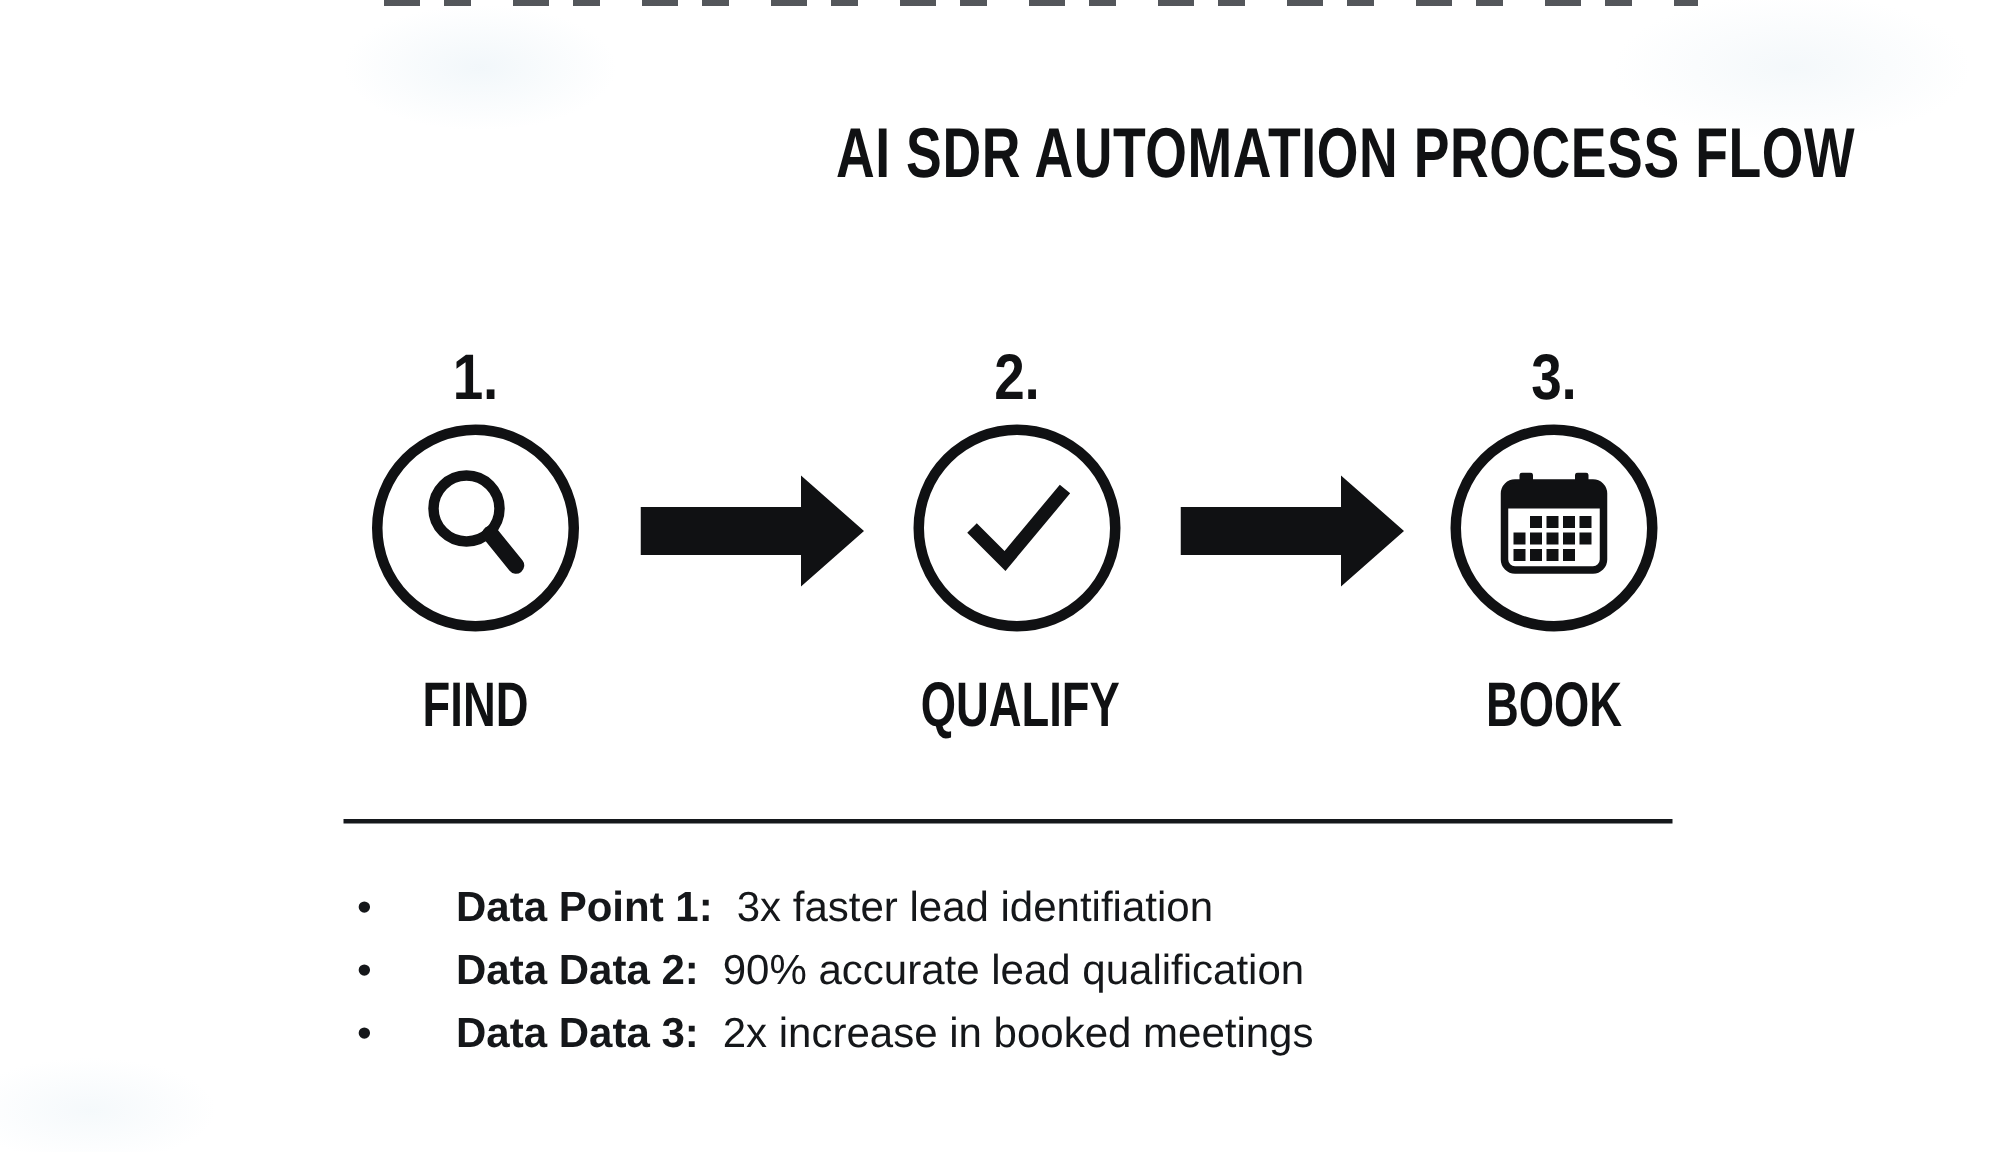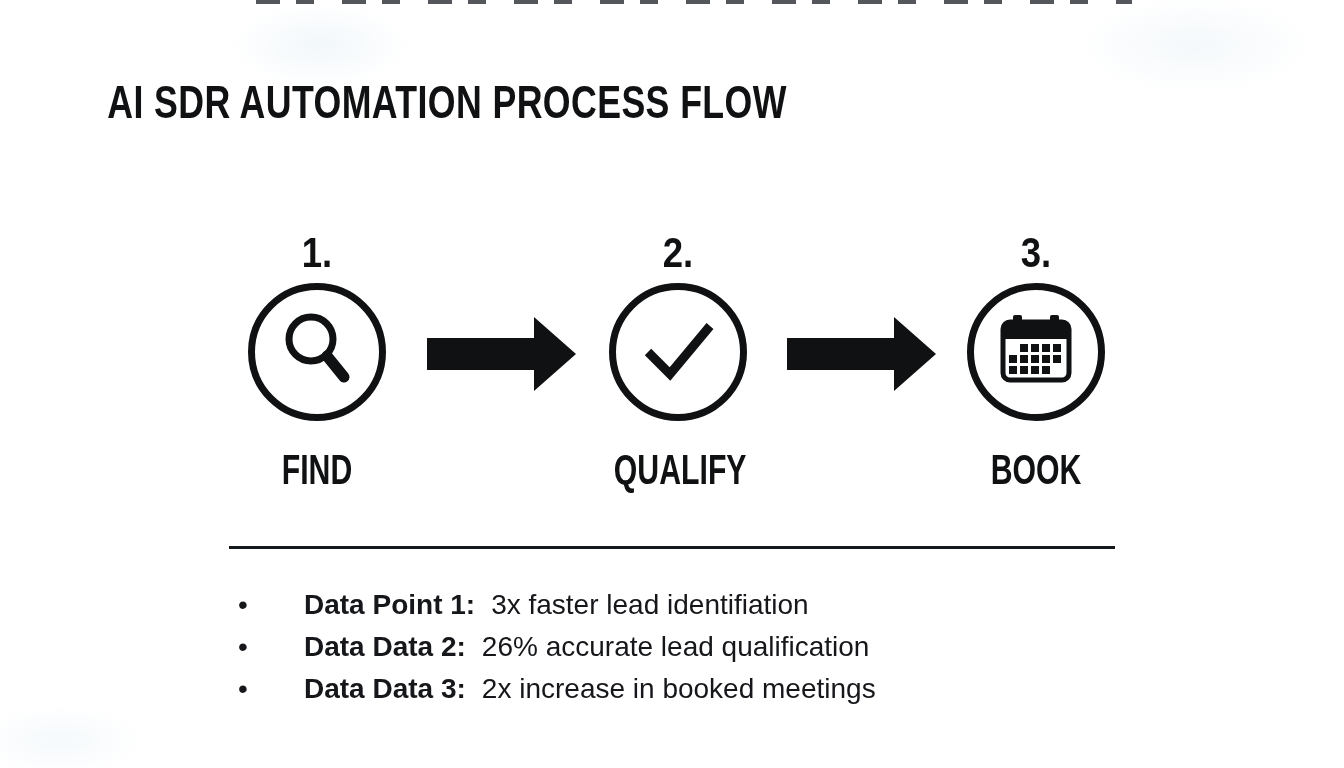--- a/index.html
+++ b/index.html
@@ -19,21 +19,21 @@
 
   
   .top-artifact {
     position:absolute; top:0; left:256px; width:876px; height:4px;
     background: repeating-linear-gradient(90deg,
       rgba(18,22,28,.85) 0 24px, transparent 24px 40px,
       rgba(18,22,28,.85) 40px 58px, transparent 58px 86px);
     opacity:.85;
   }
 
-  .title-wrap { position:absolute; top:76px; left:0; width:1344px; text-align:left; }
+  .title-wrap { position:absolute; top:76px; left:0; width:1344px; text-align:right; }
   .title {
     display:inline-block; font-size:47px; font-weight:700; line-height:52px;
     letter-spacing:.5px; white-space:nowrap;
     transform:scaleX(.76); transform-origin:center; color:#101113;
   }
 
   .step { position:absolute; top:229px; width:180px; text-align:center; }
   .step-1 { left:227px; }
   .step-2 { left:588px; }
   .step-3 { left:946px; }
@@ -143,21 +143,21 @@
 
   <div class="divider"></div>
 
   <div class="bullets">
     <div class="bullet-row">
       <span class="bullet-dot">•</span>
       <span><span class="bullet-label">Data Point 1:</span><span class="bullet-text">3x faster lead identifiation</span></span>
     </div>
     <div class="bullet-row">
       <span class="bullet-dot">•</span>
-      <span><span class="bullet-label">Data Data 2:</span><span class="bullet-text">26% accurate lead qualification</span></span>
+      <span><span class="bullet-label">Data Data 2:</span><span class="bullet-text">90% accurate lead qualification</span></span>
     </div>
     <div class="bullet-row">
       <span class="bullet-dot">•</span>
       <span><span class="bullet-label">Data Data 3:</span><span class="bullet-text">2x increase in booked meetings</span></span>
     </div>
   </div>
 
 </div>
 
 </body></html>

